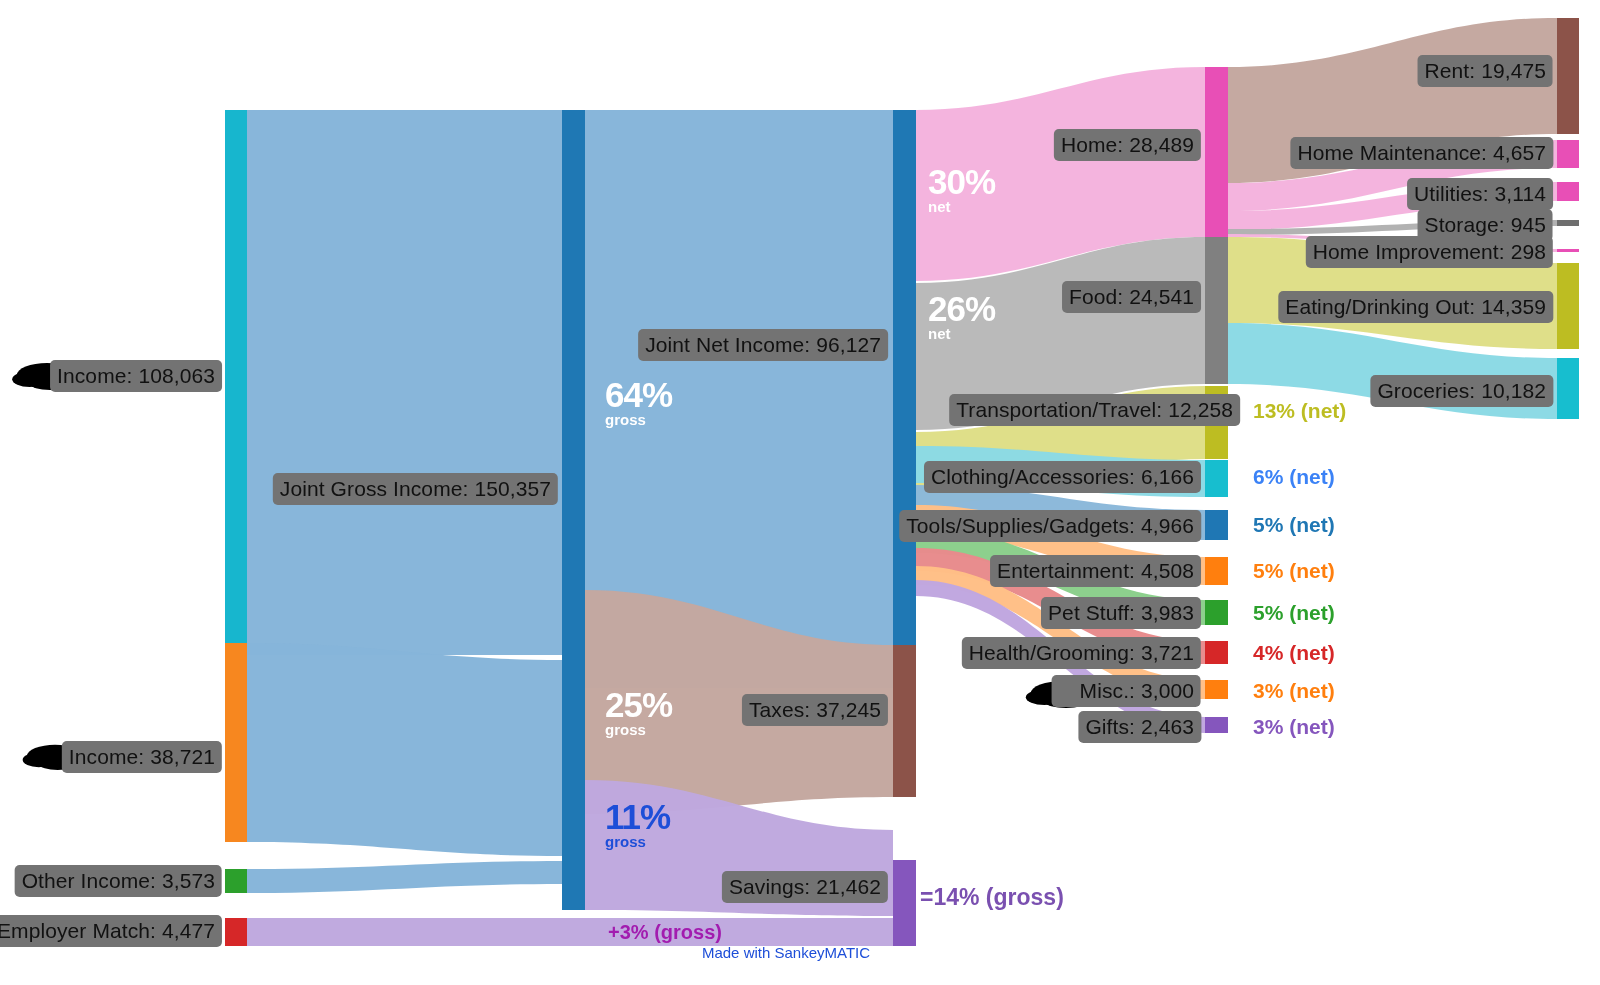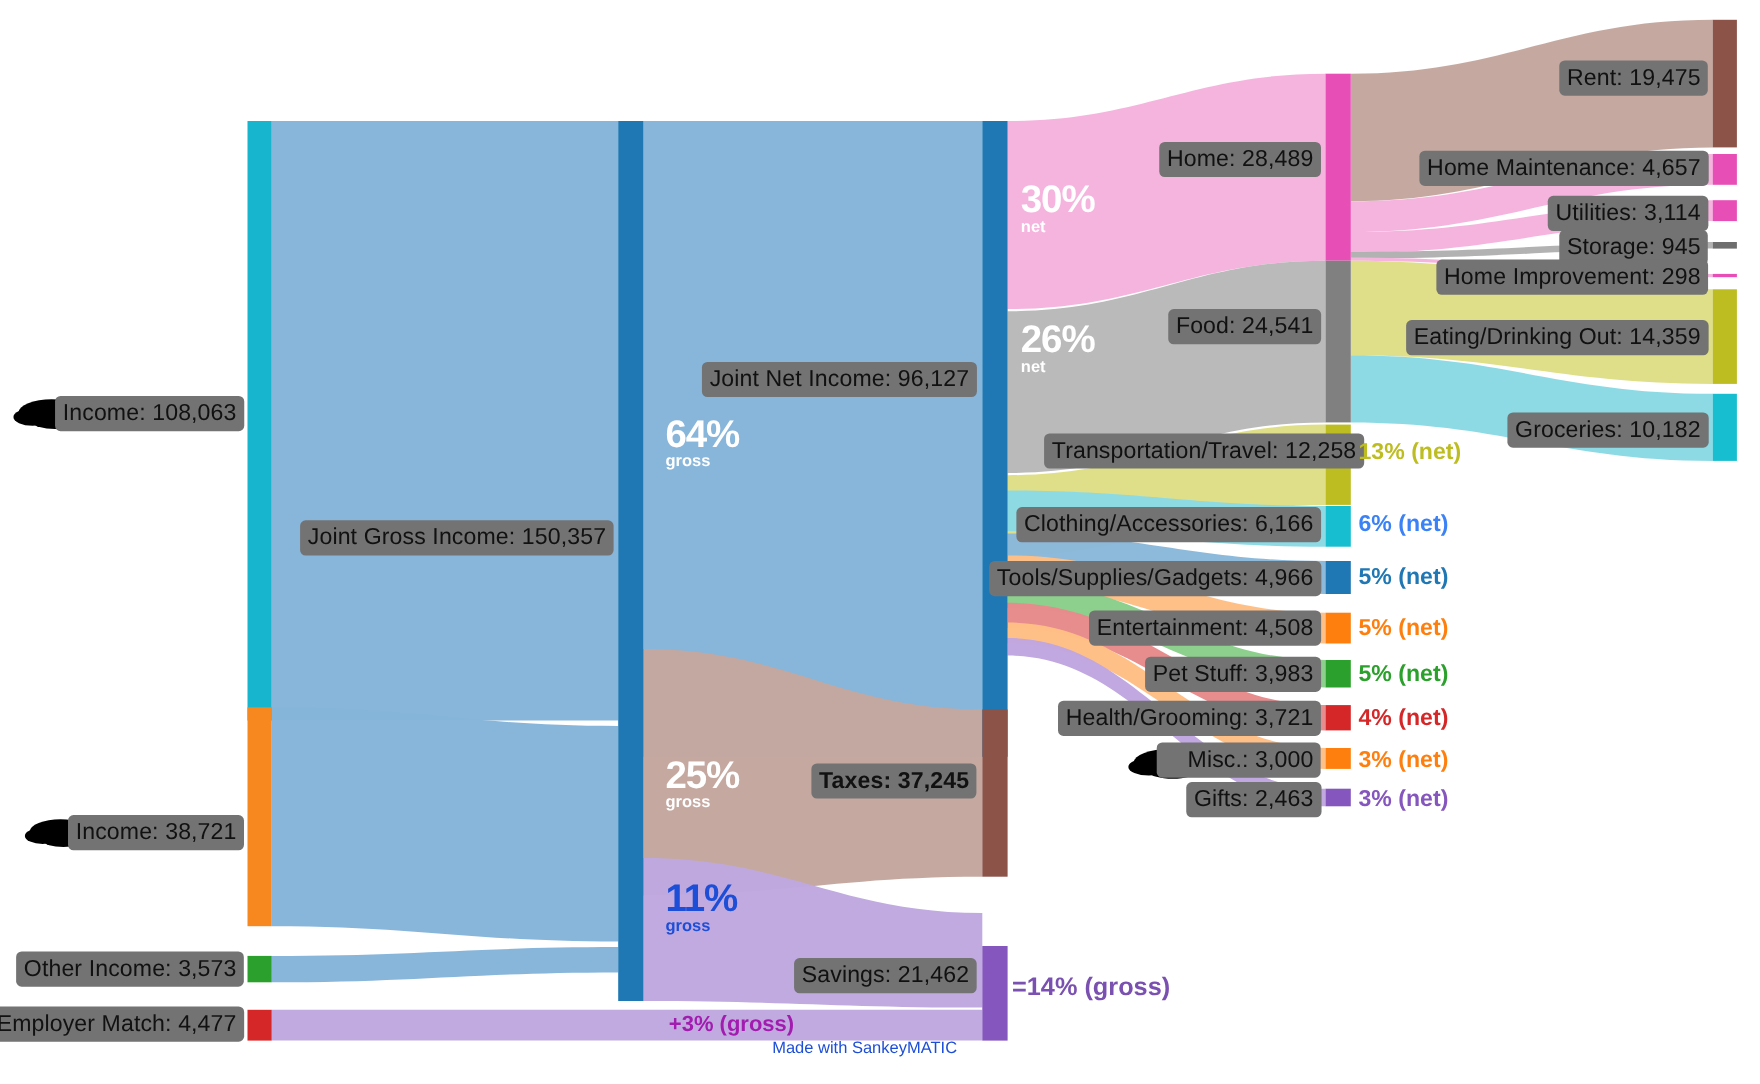--- a/index.html
+++ b/index.html
@@ -34,20 +34,21 @@
   .pct .big{display:block;font-size:35px;letter-spacing:-1px;}
   .pct .sub{display:block;font-size:15px;margin-top:2px;}
 
   
   .netpct{
     position:absolute;
     font-weight:bold;
     font-size:21px;
     white-space:nowrap;
     transform:translate(0,-50%);
+    margin-left:18px;
   }
   .grosspct{
     position:absolute;
     font-weight:bold;
     font-size:23px;
     white-space:nowrap;
     transform:translate(0,-50%);
   }
   .inflow-note{
     position:absolute;
@@ -144,21 +145,21 @@
         </g>
       </g>
   </svg>
   <div id="labels-layer">
       <div class="chip r" style="left: 222px; top: 376px;">Income: 108,063</div>
       <div class="chip r" style="left: 222px; top: 757px;">Income: 38,721</div>
       <div class="chip r" style="left: 222px; top: 881px;">Other Income: 3,573</div>
       <div class="chip r" style="left: 222px; top: 931px;">Employer Match: 4,477</div>
       <div class="chip r" style="left: 558px; top: 489px;">Joint Gross Income: 150,357</div>
       <div class="chip r" style="left: 888px; top: 345px;">Joint Net Income: 96,127</div>
-      <div class="chip r" style="left: 888px; top: 710px; font-weight: bold;">Taxes: 37,245</div>
+      <div class="chip r" style="left: 888px; top: 710px;">Taxes: 37,245</div>
       <div class="chip r" style="left: 888px; top: 887px;">Savings: 21,462</div>
       <div class="chip r" style="left: 1201px; top: 145px;">Home: 28,489</div>
       <div class="chip r" style="left: 1201px; top: 297px;">Food: 24,541</div>
       <div class="chip r" style="left: 1201px; top: 410px; margin-left: 39px;">Transportation/Travel: 12,258</div>
       <div class="chip r" style="left: 1201px; top: 477px;">Clothing/Accessories: 6,166</div>
       <div class="chip r" style="left: 1201px; top: 526px;">Tools/Supplies/Gadgets: 4,966</div>
       <div class="chip r" style="left: 1201px; top: 571px;">Entertainment: 4,508</div>
       <div class="chip r" style="left: 1201px; top: 613px;">Pet Stuff: 3,983</div>
       <div class="chip r" style="left: 1201px; top: 653px;">Health/Grooming: 3,721</div>
       <div class="chip r" style="left: 1201px; top: 691px; padding-left: 28px;">Misc.: 3,000</div>

